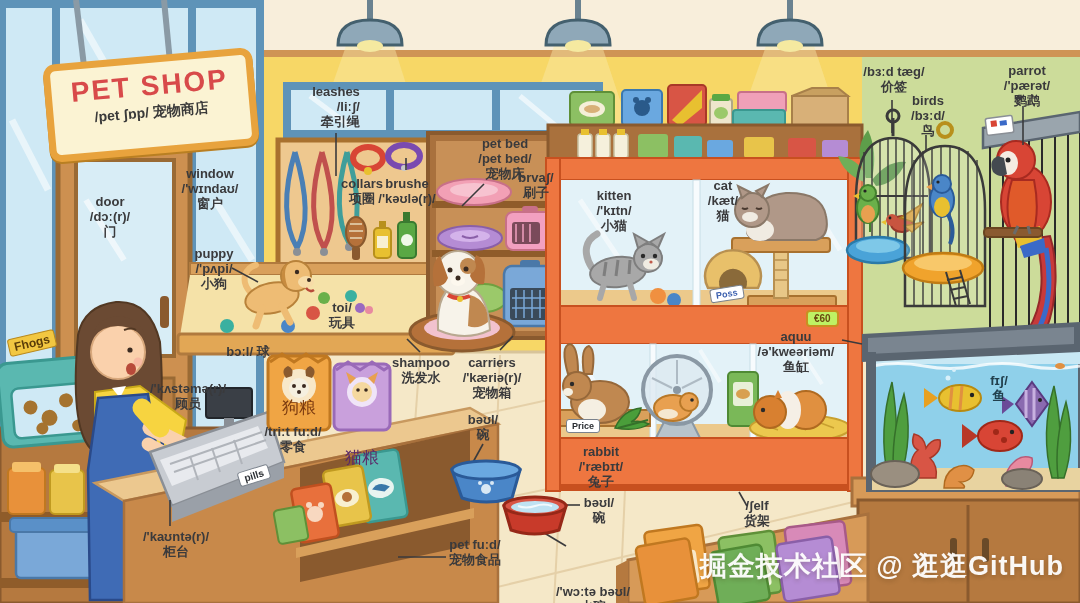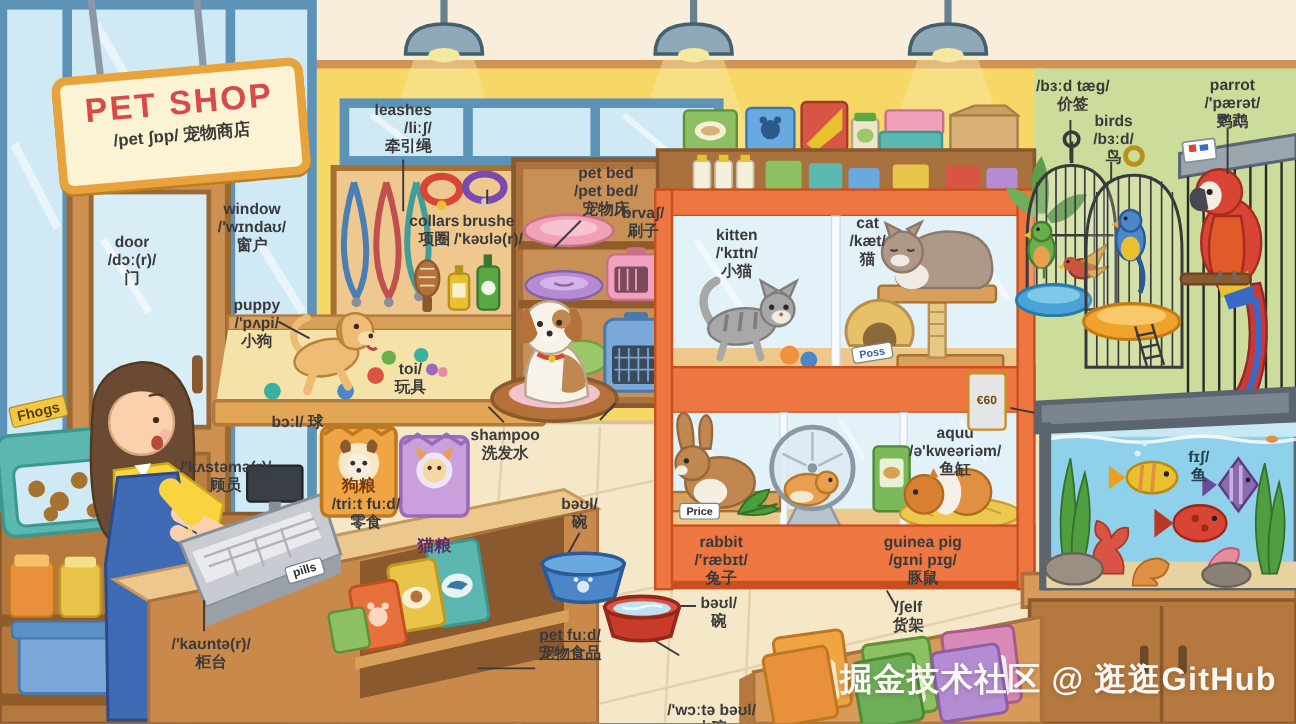--- a/index.html
+++ b/index.html
@@ -14,23 +14,23 @@
   .sign{position:absolute;left:46px;top:56px;width:196px;height:84px;z-index:6;
         transform:rotate(-5deg);background:#fbf3d3;border:7px solid #e8a33d;
         border-radius:12px;box-shadow:0 2px 0 #b97f22;text-align:center;}
   .sign-title{margin-top:7px;font-size:28px;font-weight:800;letter-spacing:2px;color:#d84a4a;}
   .sign-sub{font-size:14px;font-weight:700;color:#3a3a3a;margin-top:2px;}
   
   .tag{position:absolute;background:#fff;border:1.5px solid #7a828c;border-radius:3px;
        color:#2a2e33;font-size:9px;font-weight:700;padding:1px 5px;z-index:5;white-space:nowrap;}
   .tag--yellow{background:#f2c741;border-color:#b9891c;color:#5a3c08;font-size:12px;}
   .tag--blue{color:#3a5fae;}
-  .badge{position:absolute;background:#e5e5e5;border:2px solid #c89020;border-radius:4px;
-         color:#6a4a10;font-size:10px;font-weight:800;padding:17px 6px;z-index:5;}
-  .bagtxt{position:absolute;transform:translateX(-50%);font-size:14px;font-weight:700;z-index:5;}
+  .badge{position:absolute;background:#bef264;border:2px solid #c89020;border-radius:4px;
+         color:#6a4a10;font-size:10px;font-weight:800;padding:1px 6px;z-index:5;}
+  .bagtxt{position:absolute;transform:translateX(-50%);font-size:17px;font-weight:400;z-index:5;}
   .bagtxt--dog{color:#7a3a10;}
   .bagtxt--cat{color:#5a2a6a;}
   .fishlbl{color:#22404e;}
   .watermark{position:absolute;right:16px;top:548px;z-index:7;font-size:27px;font-weight:800;
              letter-spacing:1px;color:rgba(255,255,255,.95);
              text-shadow:0 2px 4px rgba(60,40,10,.25);}
 </style>
 </head>
 <body>
 
@@ -732,65 +732,65 @@
   <span>bɔːl/ 球</span>
 </div>
 <div class="vl" style="left:188px;top:381px;">
   <span>/'kʌstəmə(r)/</span>
       <span>顾员</span>
 </div>
 <div class="vl" style="left:176px;top:529px;">
   <span>/'kaʊntə(r)/</span>
       <span>柜台</span>
 </div>
-<div class="vl" style="left:293px;top:412px;margin-left:12px;">
+<div class="vl" style="left:293px;top:424px;">
   <span>/triːt fuːd/</span>
       <span>零食</span>
 </div>
 <div class="vl" style="left:421px;top:355px;">
   <span>shampoo</span>
       <span>洗发水</span>
 </div>
+<div class="vl" style="left:492px;top:355px;">
+  <span>carriers</span>
+      <span>/'kæriə(r)/</span>
+      <span>宠物箱</span>
+</div>
 <div class="vl" style="left:483px;top:412px;">
   <span>bəʊl/</span>
       <span>碗</span>
 </div>
 <div class="vl" style="left:599px;top:495px;">
   <span>bəʊl/</span>
       <span>碗</span>
 </div>
 <div class="vl" style="left:593px;top:540px;margin-top:44px;">
   <span>/'wɔːtə bəʊl/</span>
       <span>水碗</span>
 </div>
-<div class="vl" style="left:475px;top:521px;text-decoration:underline;">
+<div class="vl" style="left:475px;top:537px;">
   <span>pet fuːd/</span>
       <span>宠物食品</span>
 </div>
 <div class="vl" style="left:614px;top:188px;">
   <span>kitten</span>
       <span>/'kɪtn/</span>
       <span>小猫</span>
 </div>
 <div class="vl" style="left:723px;top:178px;">
   <span>cat</span>
       <span>/kæt/</span>
       <span>猫</span>
 </div>
 <div class="vl" style="left:601px;top:444px;">
   <span>rabbit</span>
       <span>/'ræbɪt/</span>
       <span>兔子</span>
 </div>
-<div class="vl" style="left:769px;top:444px;">
-  <span>guinea pig</span>
-      <span>/gɪni pɪg/</span>
-      <span>豚鼠</span>
-</div>
-<div class="vl" style="left:796px;top:329px;margin-top:24px;">
+<div class="vl" style="left:796px;top:329px;">
   <span>aquu</span>
       <span>/ə'kweəriəm/</span>
       <span>鱼缸</span>
 </div>
 <div class="vl" style="left:757px;top:498px;">
   <span>/ʃelf</span>
       <span>货架</span>
 </div>
 <div class="vl" style="left:894px;top:64px;">
   <span>/bɜːd tæg/</span>

